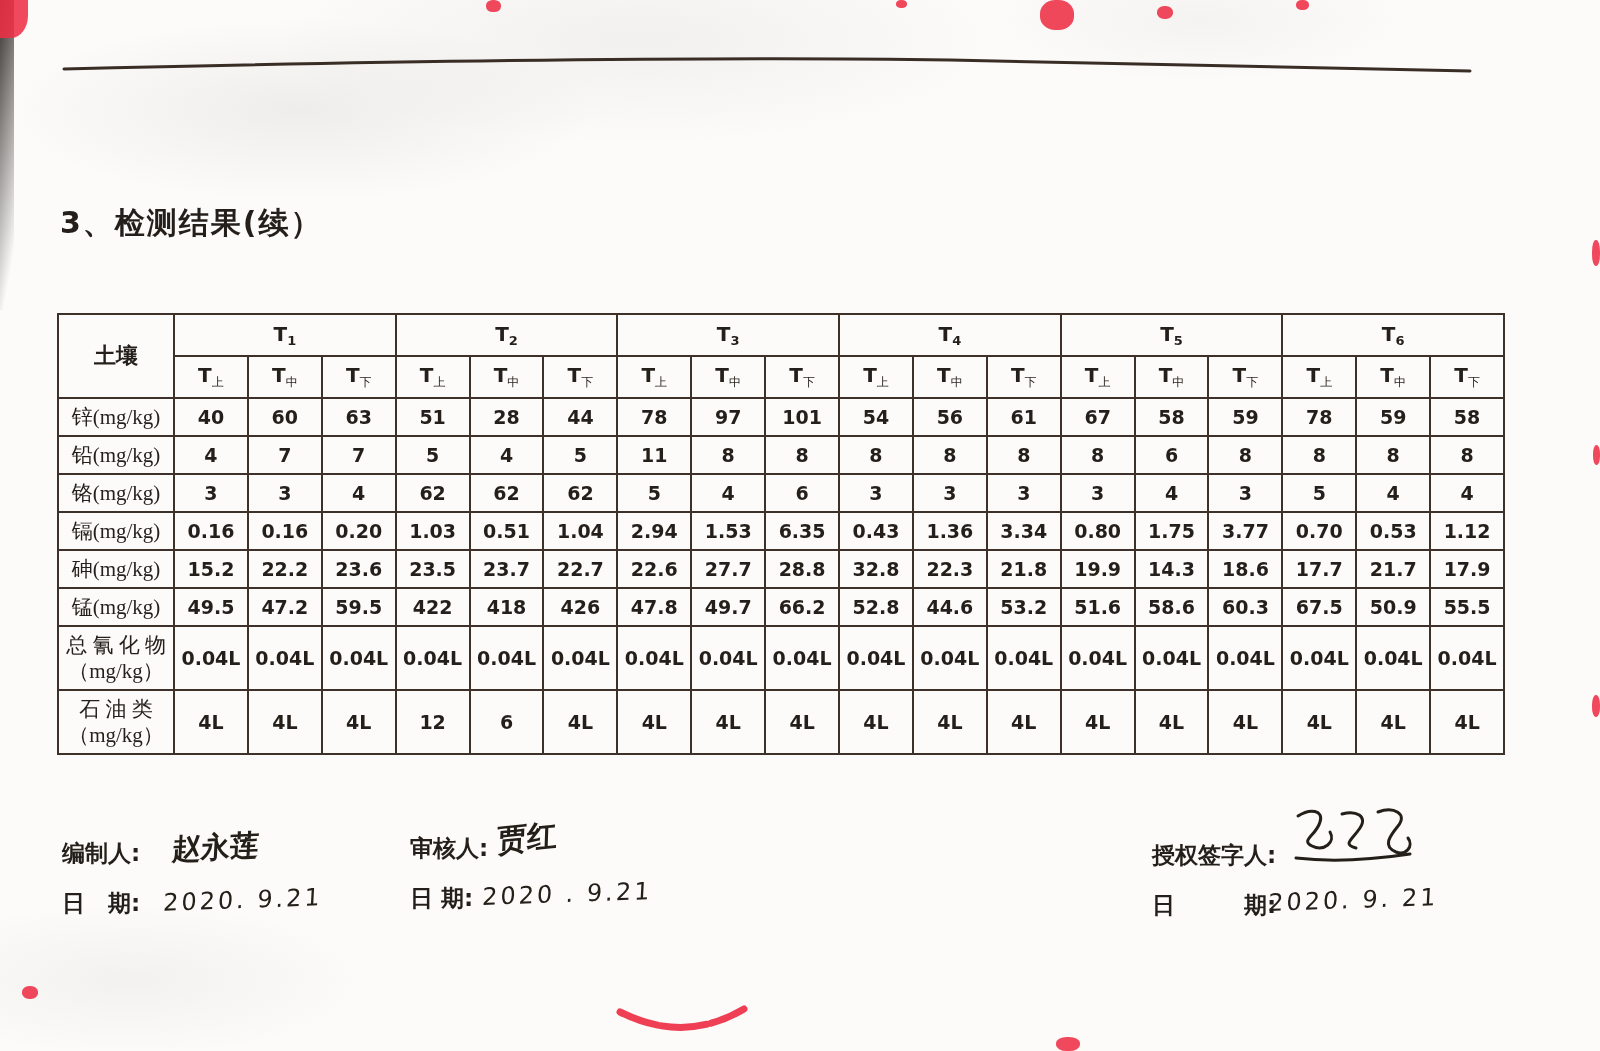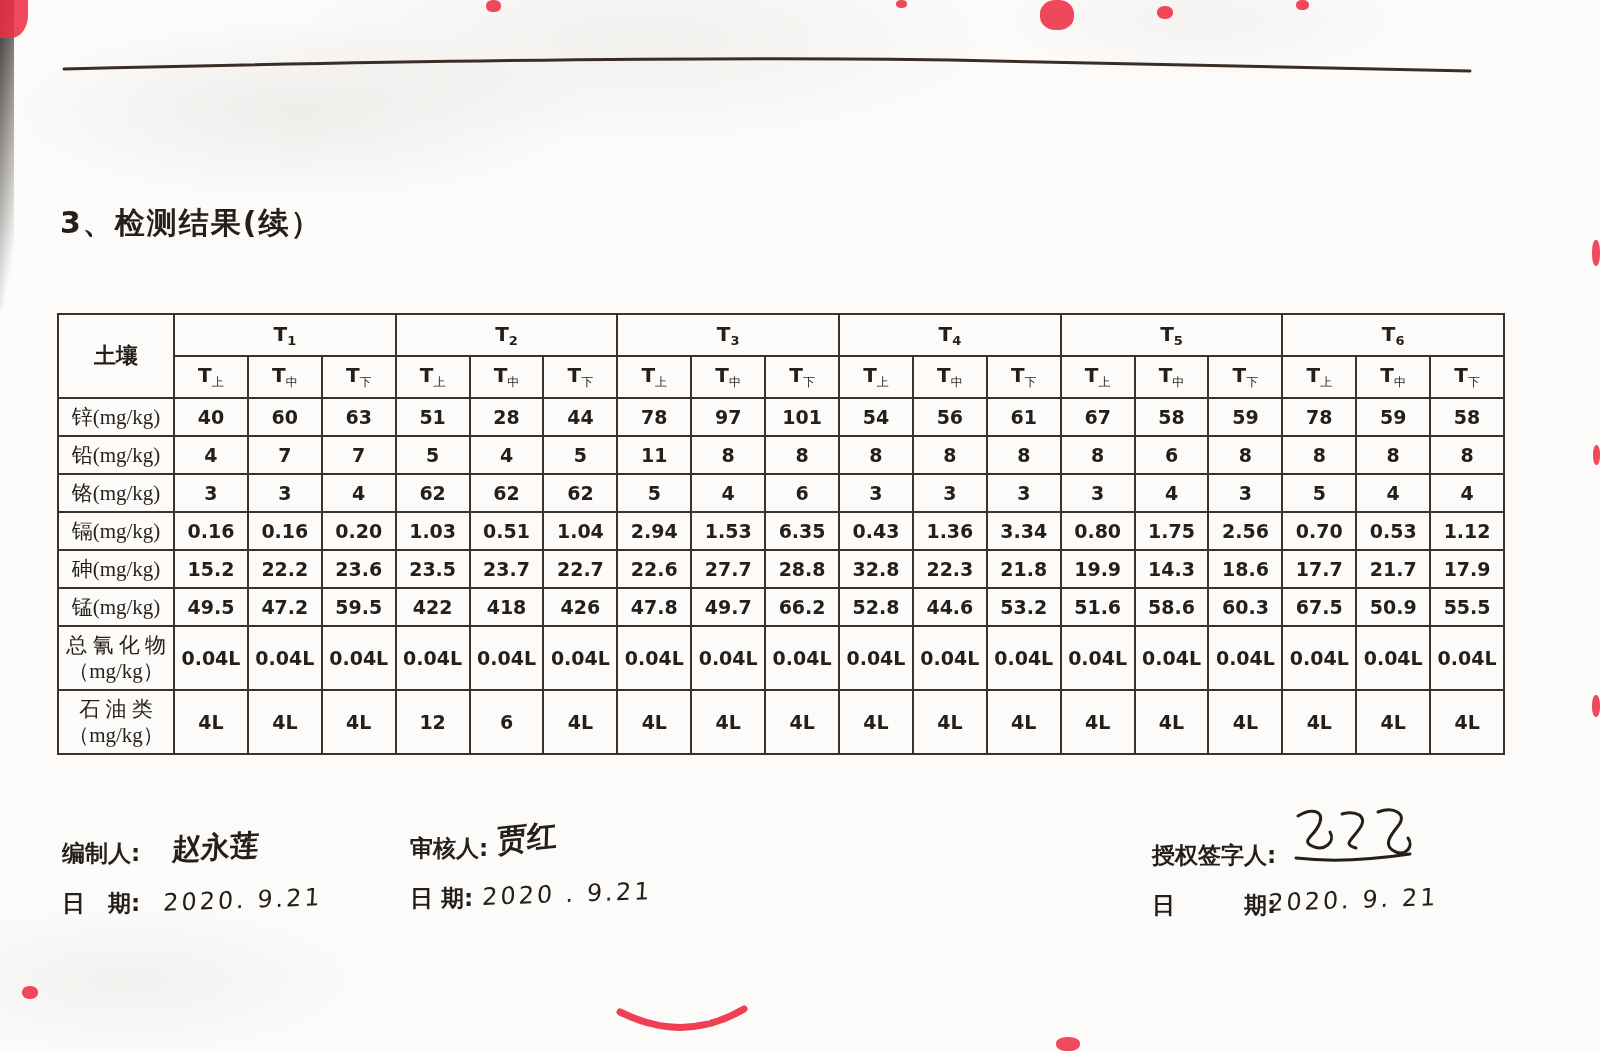--- a/index.html
+++ b/index.html
@@ -168,21 +168,21 @@
           <td class="val">0.51</td>
           <td class="val">1.04</td>
           <td class="val">2.94</td>
           <td class="val">1.53</td>
           <td class="val">6.35</td>
           <td class="val">0.43</td>
           <td class="val">1.36</td>
           <td class="val">3.34</td>
           <td class="val">0.80</td>
           <td class="val">1.75</td>
-          <td class="val">2.56</td>
+          <td class="val">3.77</td>
           <td class="val">0.70</td>
           <td class="val">0.53</td>
           <td class="val">1.12</td>
         </tr>
         <tr>
           <th class="row-h">
             <div>砷(mg/kg)</div>
           </th>
           <td class="val">15.2</td>
           <td class="val">22.2</td>

